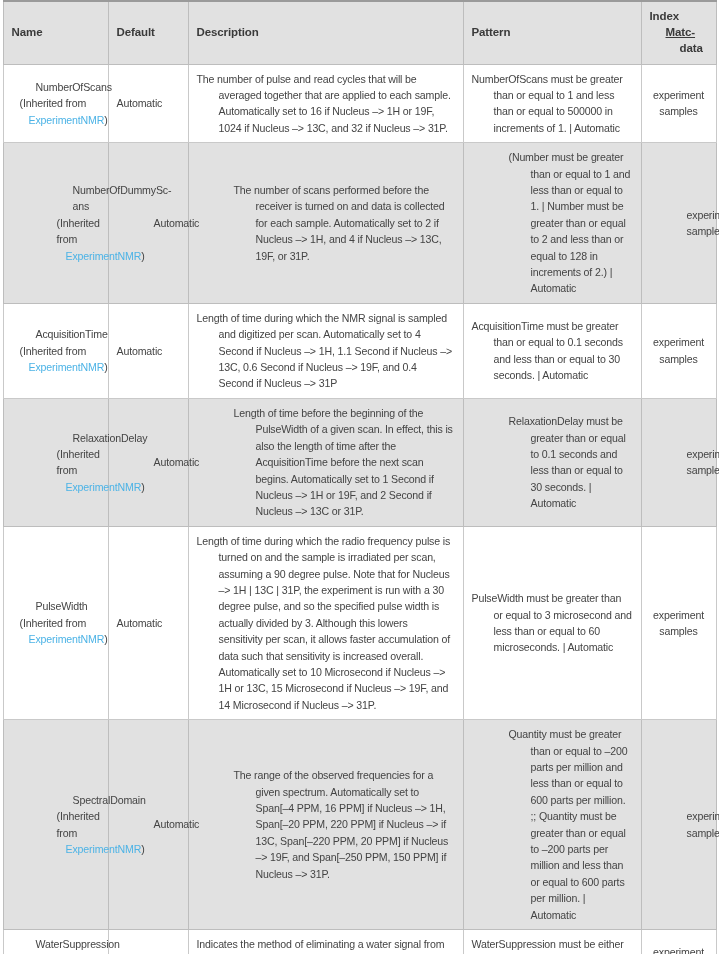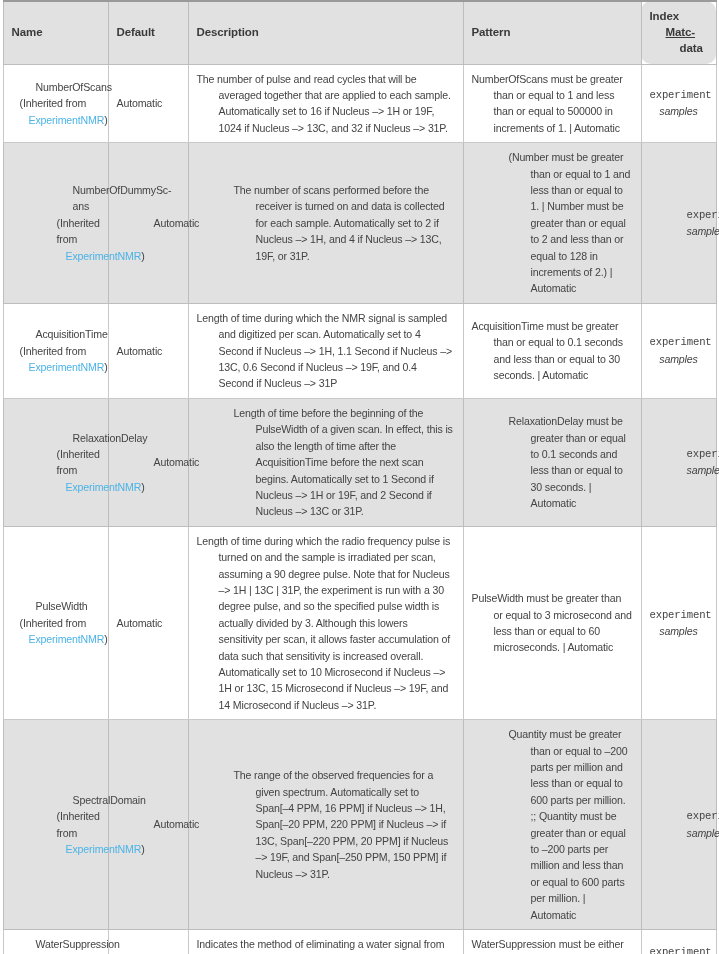--- a/index.html
+++ b/index.html
@@ -30,21 +30,20 @@
     color:#3a3a3a;
     text-align:left;
     vertical-align:middle;
     padding:7px 7px 7px 8px;
     height:43px;
     line-height:1.38;
     letter-spacing:-0.1px;
   }
   thead th.th-index{
     padding-left:8px;
-    border-radius:10px;
   }
   .idx-h-l1{display:block;}
   .idx-h-l2{display:block;padding-left:16px;text-decoration:underline;}
   .idx-h-l3{display:block;padding-left:30px;}
 
   tbody td{
     border:1px solid #c9c9c9;
     font-size:10.6px;
     line-height:1.55;
     color:#444444;
@@ -65,22 +64,22 @@
   
   .hang{
     padding-left:22px;
     text-indent:-22px;
     margin:0;
   }
   .name-main{ display:block;margin-left:24px; }
   .name-inh{ display:block; padding-left:8px; }
   .name-link{ display:block; padding-left:17px; color:#4cb3e6; text-decoration:none; cursor:pointer; }
   .name-link .paren{ color:#444444; }
-  .idx-l1{ display:block;font-family:Liberation Mono, monospace; }
-  .idx-l2{ display:block;font-style:italic; }
+  .idx-l1{ display:block; }
+  .idx-l2{ display:block; }
 </style>
 </head>
 <body>
 
 <table id="doc-table">
   <colgroup>
     <col class="c-name">
       <col class="c-default">
       <col class="c-desc">
       <col class="c-pattern">

